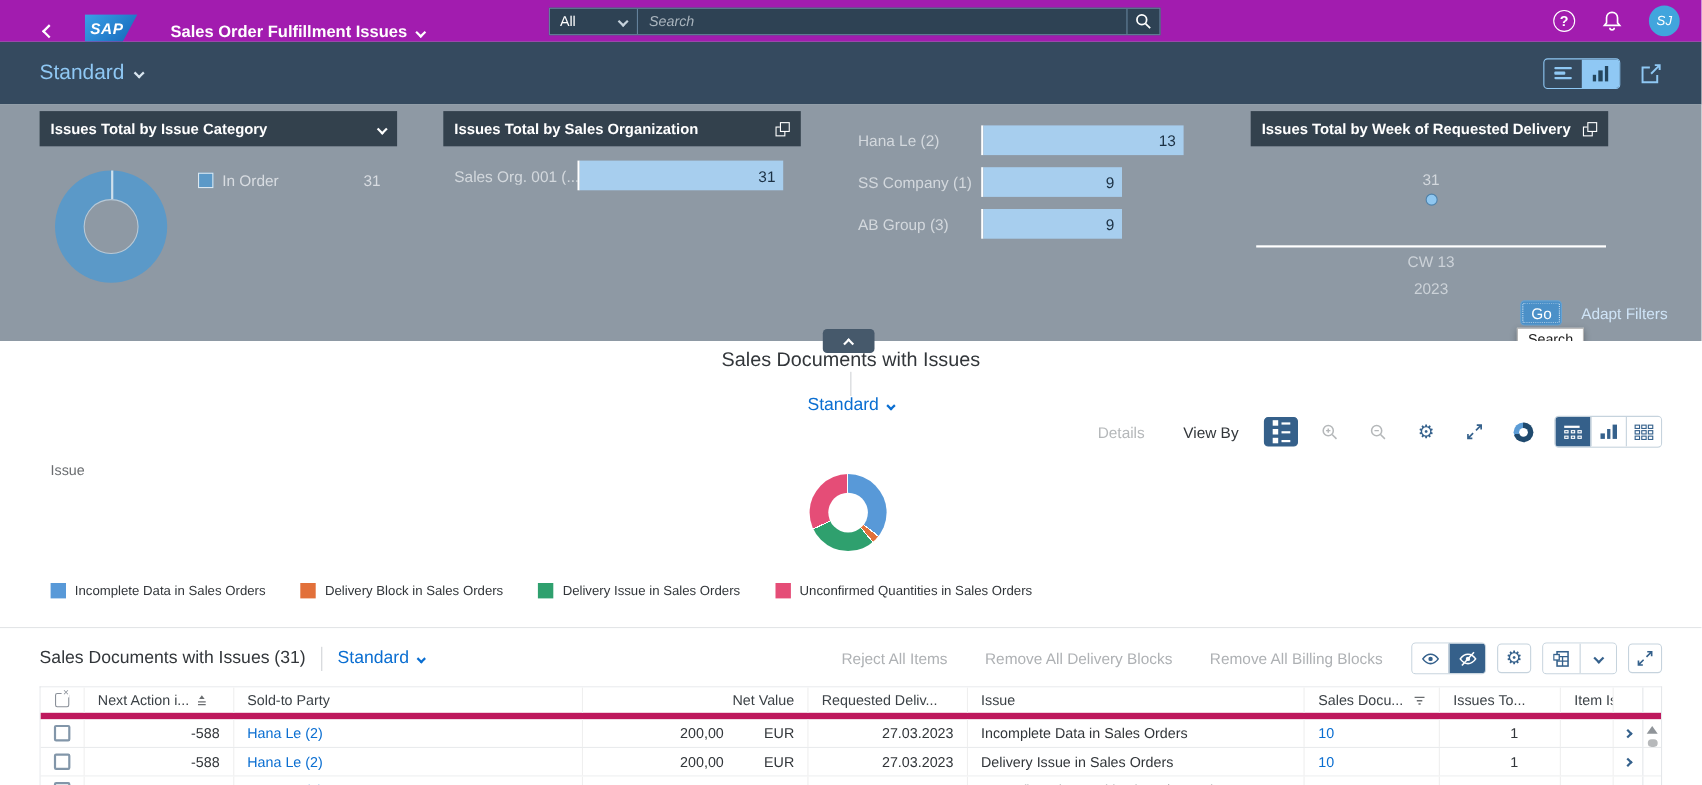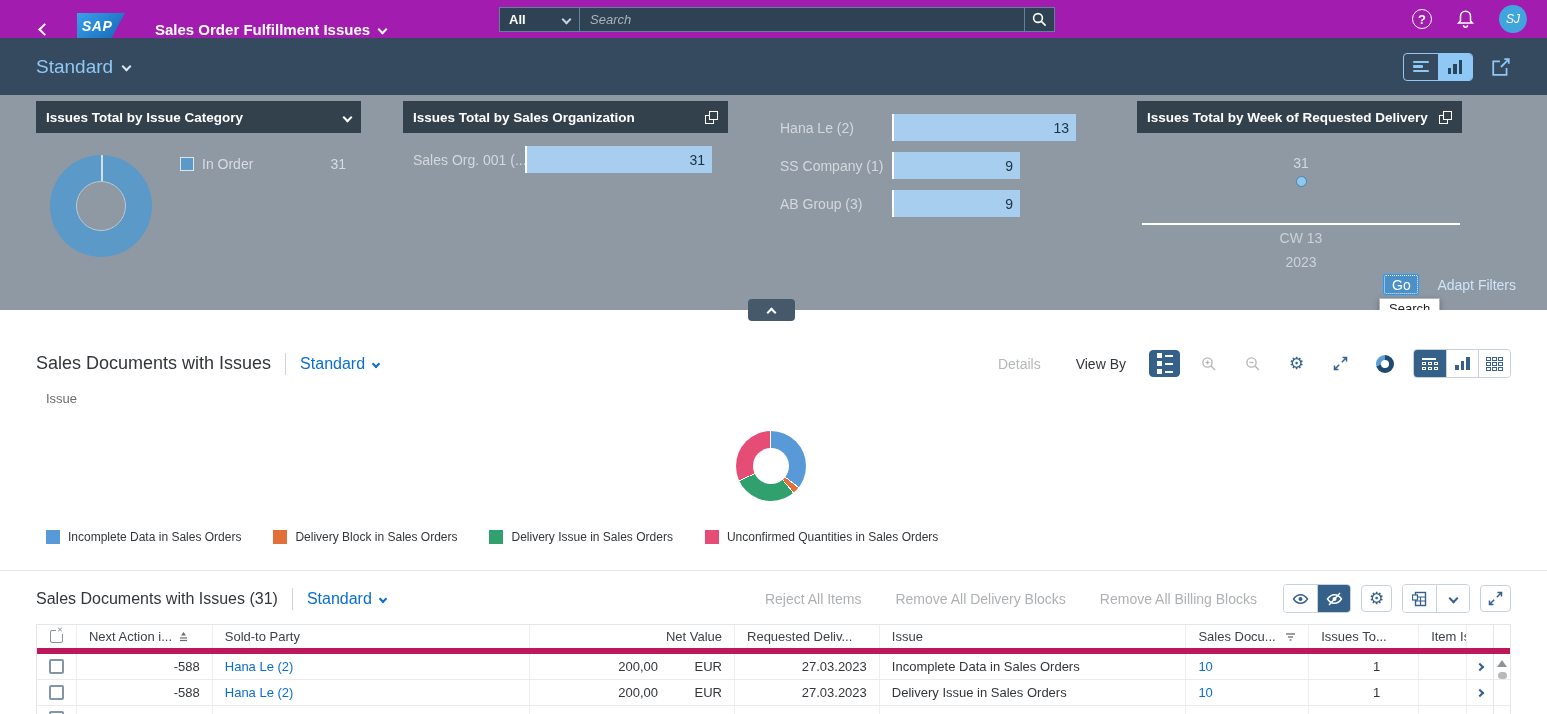--- a/index.html
+++ b/index.html
@@ -13,21 +13,21 @@
   .chev.left { transform:rotate(135deg); }
   .chev.right { transform:rotate(-45deg); }
 
   
   .shell { position:absolute; left:0; top:0; width:100%; height:38px; background:#a21caf; display:flex; align-items:flex-end; color:#fff; }
   .shell .back { margin-left:40px; color:#fff; cursor:pointer; }
   .shell .back .chev { width:9px; height:9px; border-width:2px; }
   .sap-logo { margin-left:28px; width:48px; height:25px; background:linear-gradient(135deg,#3aa0e8,#1466b8); clip-path:polygon(0 0,100% 0,72% 100%,0 100%); display:flex; align-items:center; padding-left:5px; font-style:italic; font-weight:bold; font-size:14px; color:#fff; letter-spacing:.5px; }
   .app-title { margin-left:30px; font-size:15px; font-weight:bold; display:flex; align-items:center; gap:9px; cursor:pointer; }
   .search-group { position:absolute; left:499px; top:7px; width:556px; height:25px; display:flex; border:1px solid #64819b; background:#2e4254; }
-  .search-scope { width:80px; display:flex; align-items:center; justify-content:space-between; padding:0 9px; border-right:1px solid #64819b; font-size:13px; font-weight:bold; color:#fff; cursor:pointer; }
+  .search-scope { width:80px; display:flex; align-items:center; justify-content:space-between; padding:0 9px; border-right:1px solid #64819b; font-size:13px; font-weight:normal; color:#fff; cursor:pointer; }
   .search-input { flex:1; background:transparent; border:none; outline:none; color:#d7dde2; font-size:13px; font-style:italic; padding:0 10px; font-family:"Liberation Sans",sans-serif; }
   .search-input::placeholder { color:#a9b4bd; font-style:italic; }
   .search-btn { width:30px; display:flex; align-items:center; justify-content:center; border-left:1px solid #64819b; cursor:pointer; }
   .shell-right { position:absolute; right:20px; top:0; height:38px; display:flex; align-items:center; gap:24px; }
   .help-icon { width:20px; height:20px; border:1.5px solid #fff; border-radius:50%; display:flex; align-items:center; justify-content:center; font-size:13px; font-weight:bold; color:#fff; cursor:pointer; }
   .avatar { width:28px; height:28px; border-radius:50%; background:#41a5dd; display:flex; align-items:center; justify-content:center; font-size:12px; color:#fff; cursor:pointer;font-style:italic; }
 
   
   .variant-bar { position:absolute; left:0; top:38px; width:100%; height:57px; background:#354a5f; display:flex; align-items:center; }
   .variant-title { margin-left:36px; font-size:19px; color:#8fc8f4; display:flex; align-items:center; gap:10px; cursor:pointer; }
@@ -68,21 +68,21 @@
   .go-btn { width:38px; height:23px; background:#4b90c8; border:1px solid #66a3d4; border-radius:4px; color:#fff; font-size:14px; font-family:"Liberation Sans",sans-serif; outline:1px dotted #eaf4fc; outline-offset:-3px; cursor:pointer; }
   .adapt-link { font-size:14px; color:#cfe4f7; cursor:pointer; }
   .tooltip { position:absolute; left:1379px; top:203px; background:#fff; border:1px solid #b5b5b5; box-shadow:0 2px 6px rgba(0,0,0,.3); padding:2px 9px; font-size:13px; color:#222; }
   .collapse-btn { position:absolute; left:748px; bottom:-11px; width:47px; height:22px; background:#46596b; border:none; border-radius:4px; display:flex; align-items:center; justify-content:center; cursor:pointer; color:#fff; z-index:5; }
   .collapse-btn .chev { margin-top:4px; }
 
   
   .content { position:absolute; left:0; top:310px; width:100%; height:404px; background:#fff; }
 
   .chart-sec { position:relative; height:260px; }
-  .sec-row { display:flex; align-items:center; padding:39px 36px 0 36px; }
+  .sec-row { display:flex; align-items:center; padding:7px 36px 0 36px;flex-direction:column; }
   .sec-title { font-size:18px; color:#32363a; }
   .sec-sep { width:1px; height:22px; background:#d0d3d6; margin:0 14px; }
   .variant-link { font-size:16px; color:#0a6ed1; display:flex; align-items:center; gap:8px; cursor:pointer; }
   .variant-link .chev { width:6px; height:6px; }
   .ch-toolbar { margin-left:auto; display:flex; align-items:center; gap:13px; }
   .tb-text { font-size:14px; }
   .tb-text.dis { color:#b5b8ba; }
   .tb-text.en { color:#32363a; cursor:pointer; }
   .ibtn { width:31px; height:27px; border:1px solid #c6d3dd; border-radius:4px; background:#fff; display:flex; align-items:center; justify-content:center; cursor:pointer; color:#35618c; }
   .ibtn.pressed { background:#35608a; border-color:#35608a; color:#fff; }

